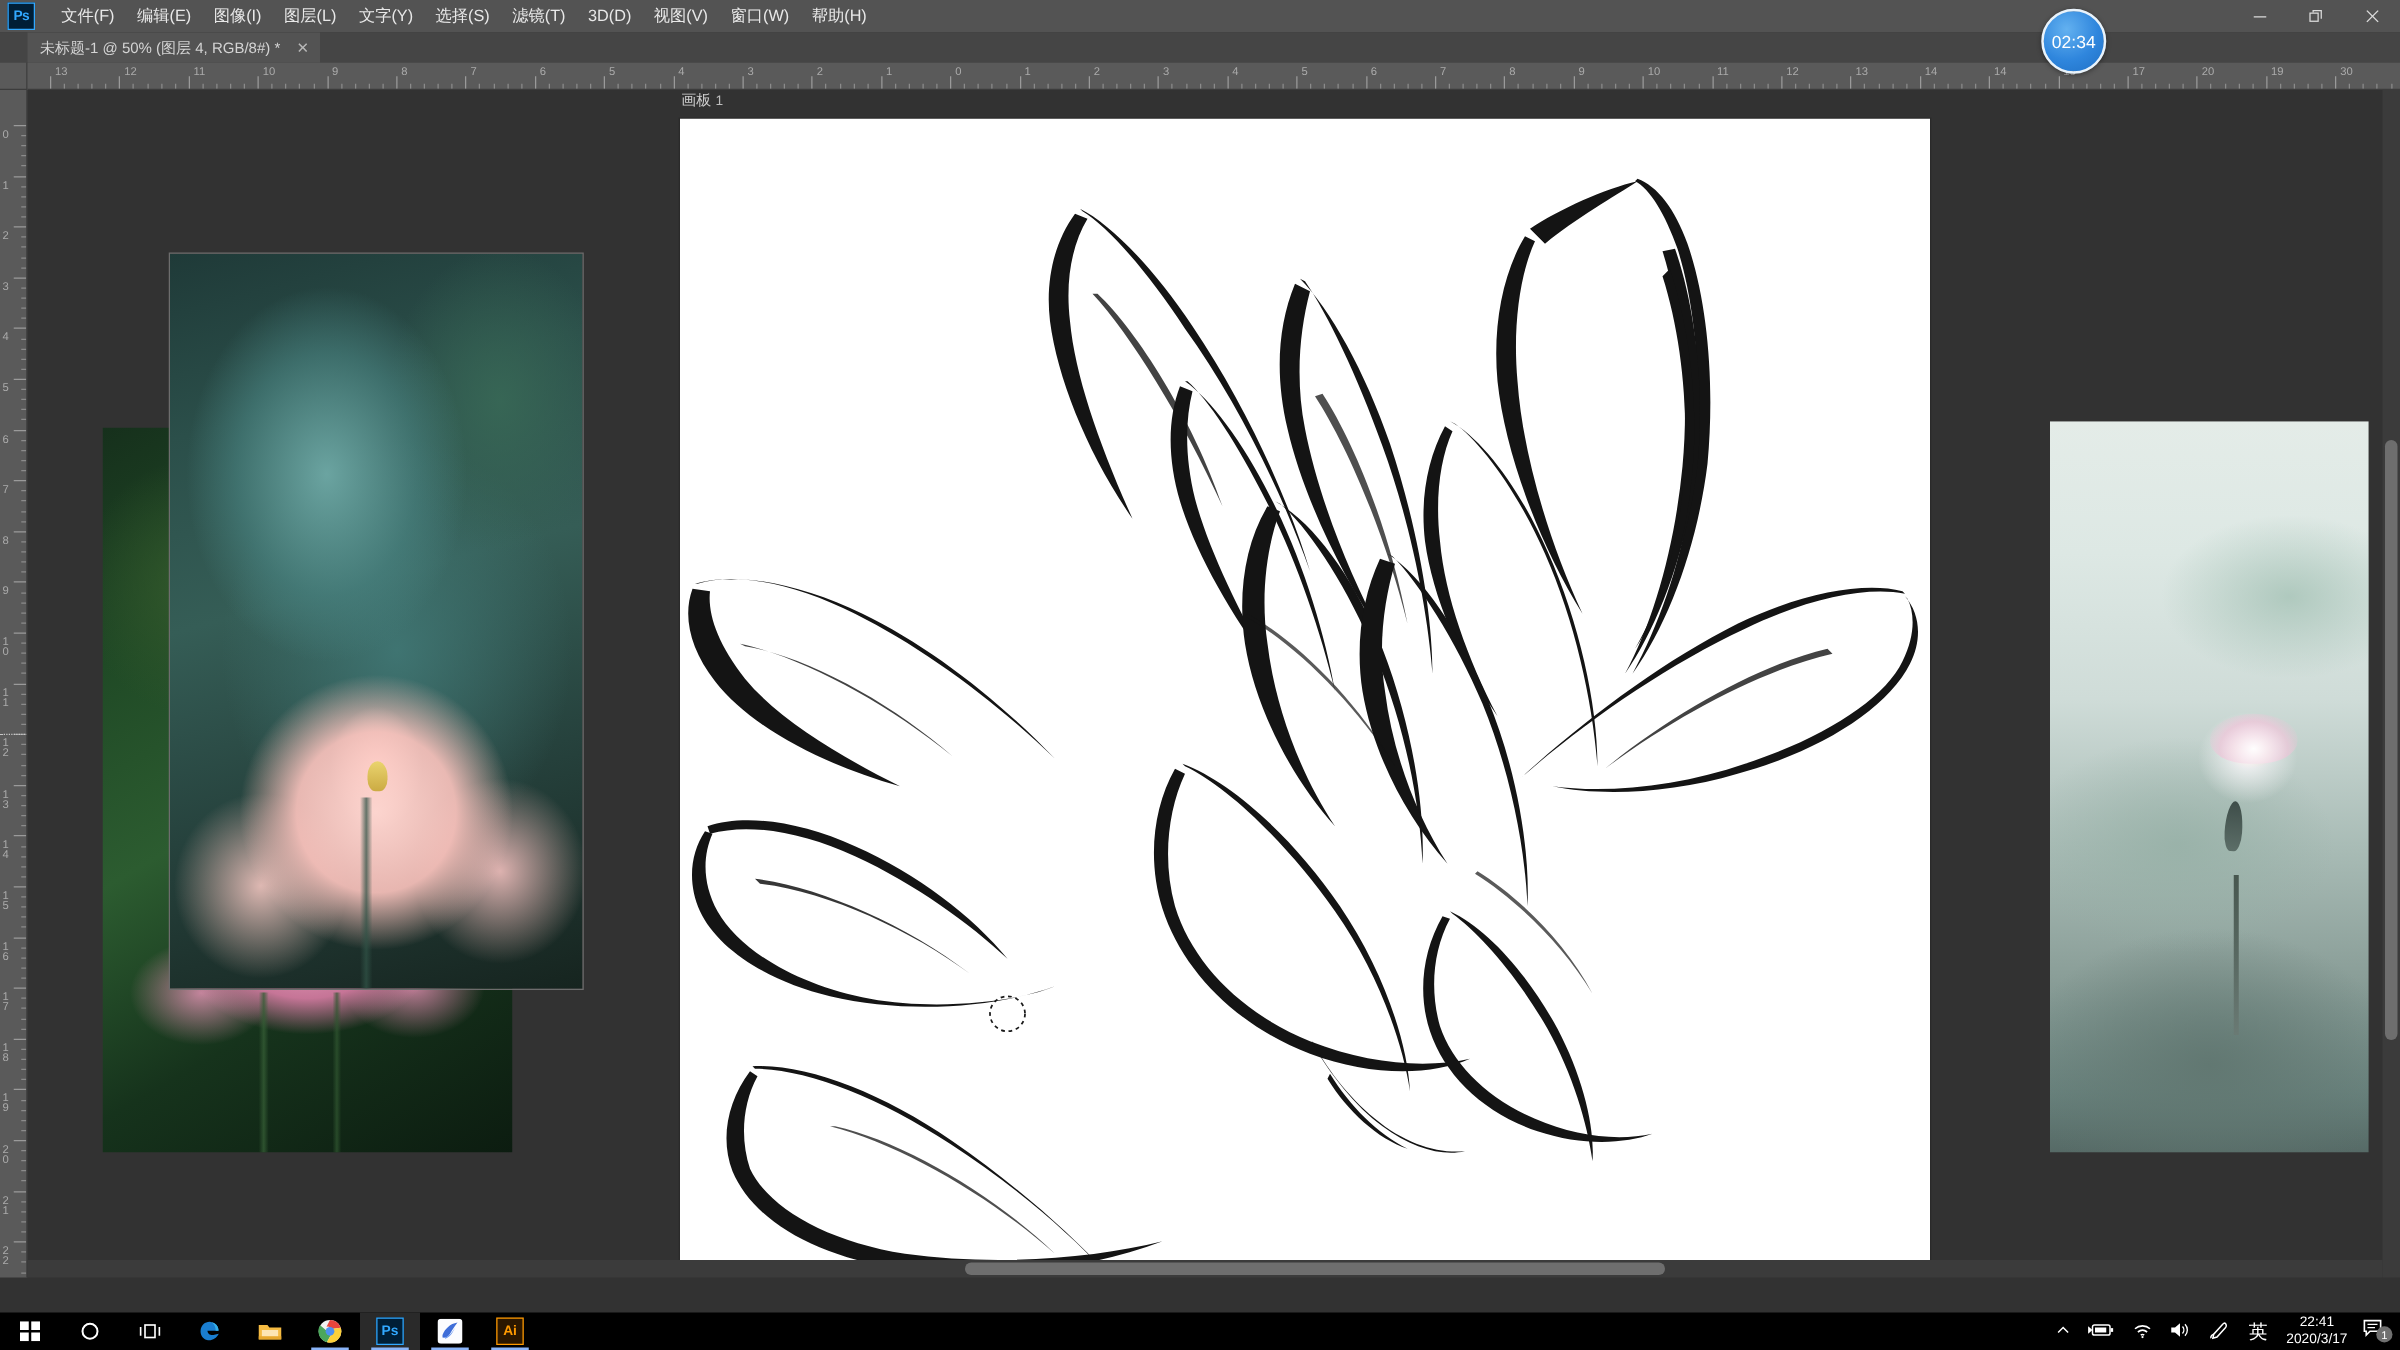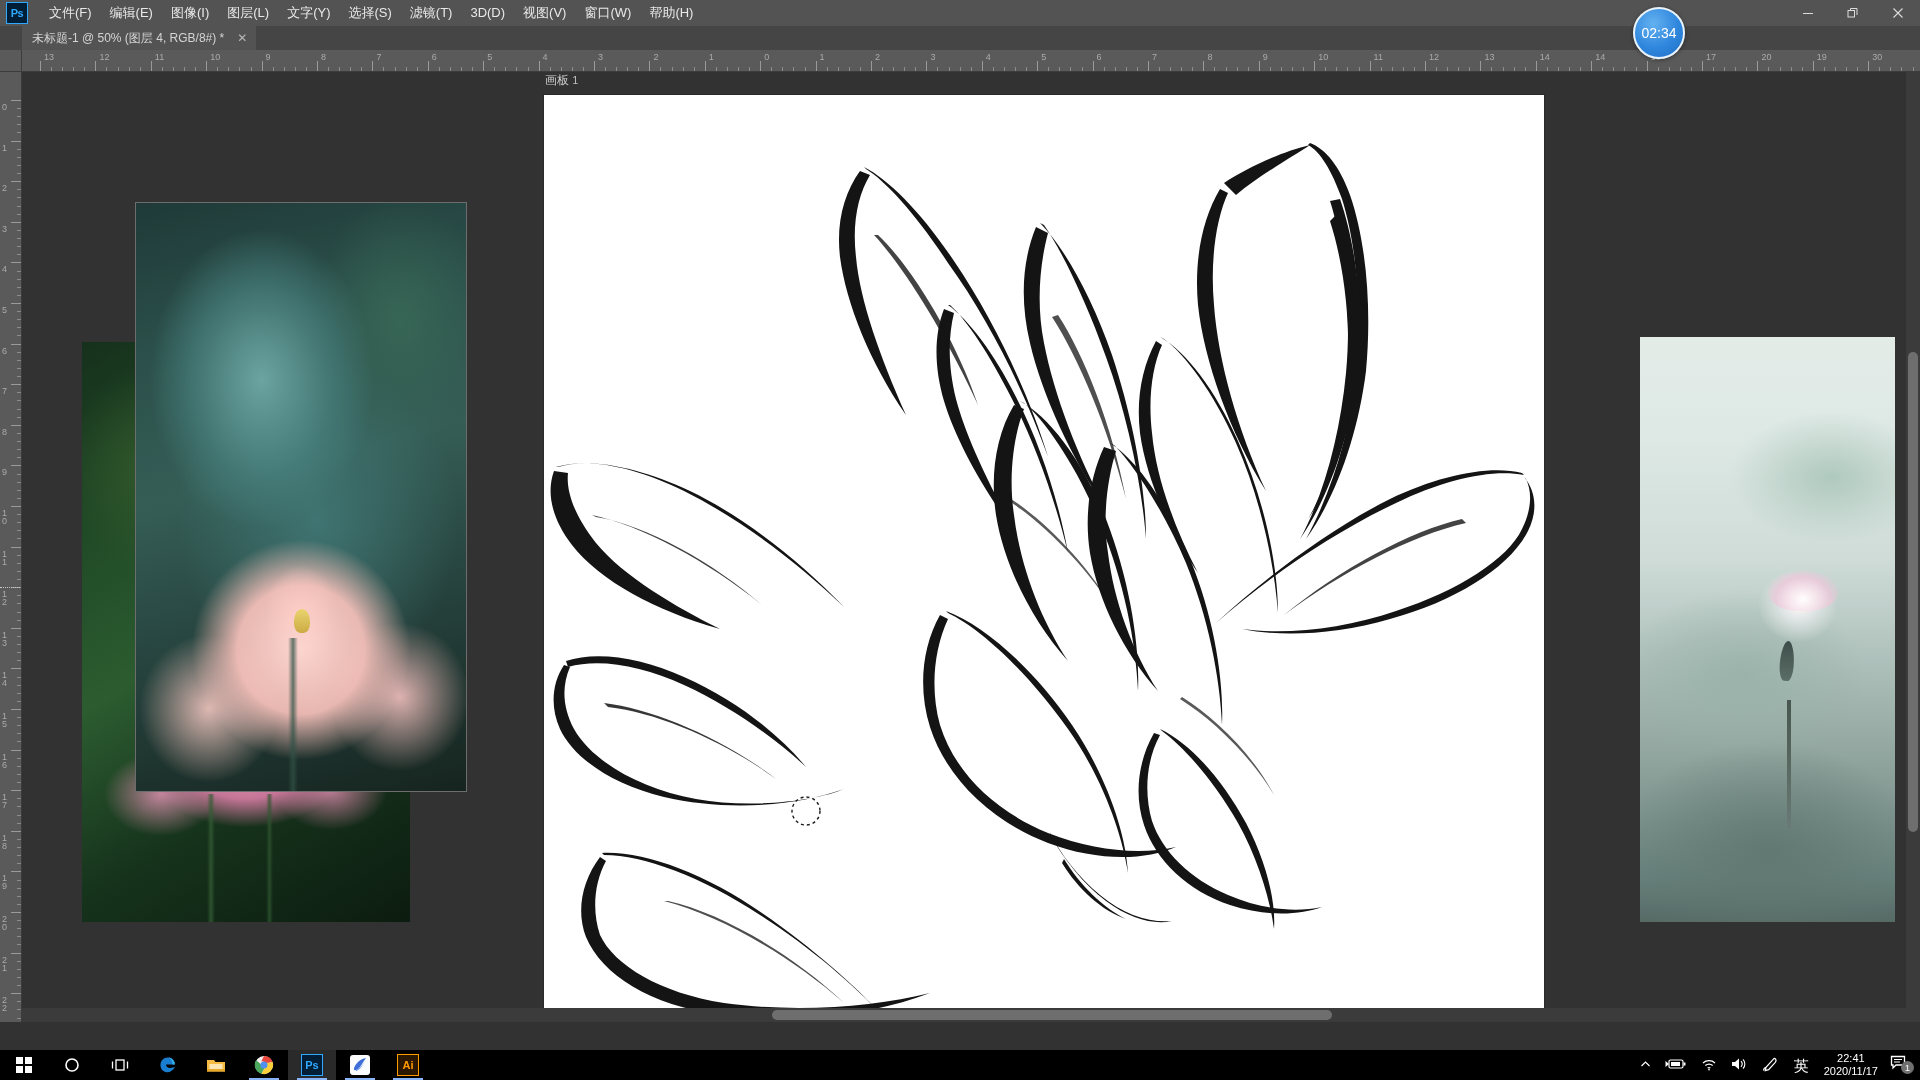--- a/index.html
+++ b/index.html
@@ -936,21 +936,21 @@
       <span class="tray-ico">
         <svg width="16" height="15" viewBox="0 0 16 15">
           <path d="M13,1.5 C14.2,2.4 14.4,4 13.3,5.3 L6.6,12.6 L3.3,13.6 L4,10.3 L11,2.6
                    C11.8,1.7 12.4,1.2 13,1.5 Z" fill="none" stroke="#fff" stroke-width="1.2"></path>
           <path d="M4,10.3 C2.4,11 1.4,12.3 1.8,13.6" fill="none" stroke="#fff" stroke-width="1.2"></path>
         </svg>
       </span>
       <span class="tray-ico" style="font-size:15px;padding:0 9px;">英</span>
       <span class="tray-clock">
         <div>22:41</div>
-        <div>2020/11/17</div>
+        <div>2020/3/17</div>
       </span>
       <span class="tray-notif">
         <svg width="18" height="17" viewBox="0 0 18 17">
           <path d="M1.5,1.5 L14.5,1.5 L14.5,10 L6,10 L3,13 L3,10 L1.5,10 Z" fill="none" stroke="#fff" stroke-width="1.3"></path>
           <line x1="4" y1="4.5" x2="12" y2="4.5" stroke="#fff" stroke-width="1"></line>
           <line x1="4" y1="7" x2="10" y2="7" stroke="#fff" stroke-width="1"></line>
         </svg>
         <span class="notif-badge">1</span>
       </span>
     </div>

